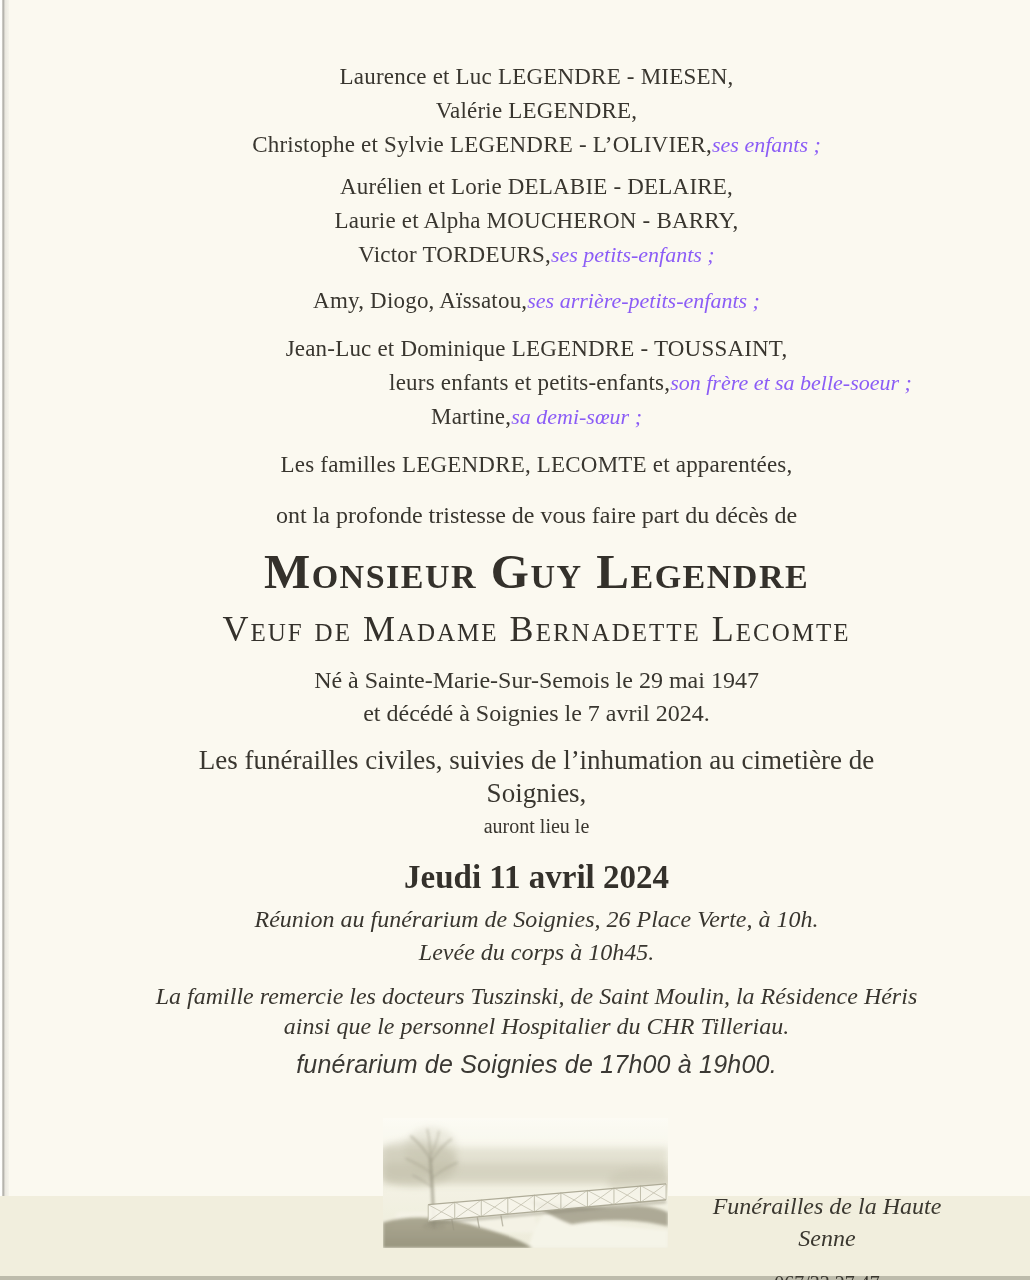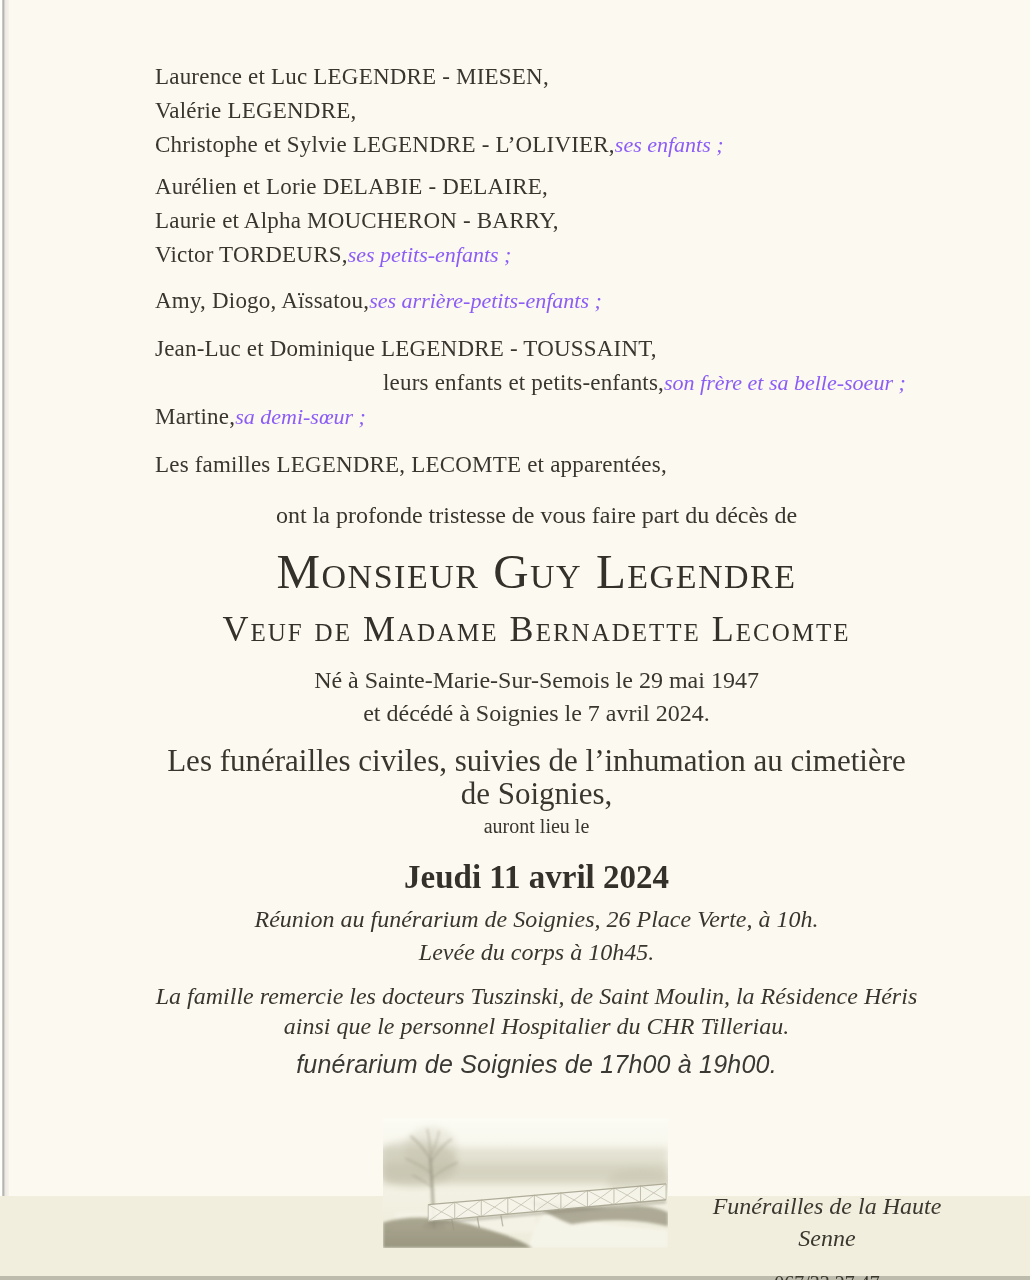--- a/index.html
+++ b/index.html
@@ -23,42 +23,42 @@
   }
   .bottom-edge{
     position:absolute; left:0; bottom:0; width:100%; height:4px;
     background:#bdbbab;
   }
 
   .content{ position:absolute; top:0; left:155px; right:112px; }
 
   
   .family{ padding-top:60px; font-size:23px; }
-  .row{ display:flex; justify-content:flex-start; align-items:baseline; line-height:34px; }
+  .row{ display:flex; justify-content:center; align-items:baseline; line-height:34px; }
   .row .name{ white-space:nowrap; letter-spacing:.2px; }
   .row .rel{ white-space:nowrap; font-style:italic; font-size:22px; color:#8b5cf6; }
   .row.indent .name{ margin-left:228px; }
   .mt-sm{ margin-top:8px; }
   .mt-md{ margin-top:12px; }
   .mt-lg{ margin-top:14px; }
 
   
   .centered{ text-align:center; }
   .intro{ margin-top:16px; font-size:24px; line-height:34px; }
   .title{
-    margin-top:10px; font-size:49px; line-height:60px; font-weight:normal;
+    margin-top:10px; font-size:49px; line-height:60px; font-weight:bold;
     font-variant:small-caps; letter-spacing:1.5px; color:#34312b;
   }
   .subtitle{
     margin-top:2px; font-size:36px; line-height:50px; font-weight:normal;
     font-variant:small-caps; letter-spacing:2px; color:#34312b;
   }
   .birth{ margin-top:10px; font-size:24px; line-height:33px; }
   .death{ font-size:24px; line-height:33px; }
-  .funerals1{ margin-top:14px; font-size:31px; line-height:33px; }
+  .funerals1{ margin-top:14px; font-size:27px; line-height:33px; }
   .funerals2{ font-size:20px; line-height:33px; }
   .date{ margin-top:12px; font-size:33px; line-height:44px; font-weight:bold; color:#34312b; }
   .ceremony-it{ font-style:italic; font-size:24px; line-height:33px; }
   .meeting{ margin-top:4px; }
   .levee{ }
   .thanks{ margin-top:12px; font-style:italic; font-size:24px; line-height:30px; }
   .hommage{ font-family:"Liberation Sans","DejaVu Sans",sans-serif; font-style:italic; font-size:25px; color:#3b3934; letter-spacing:.2px; }
   .hommage .h1{ margin-top:20px; line-height:34px; }
   .hommage .h2{ margin-top:6px; line-height:34px; }
 

